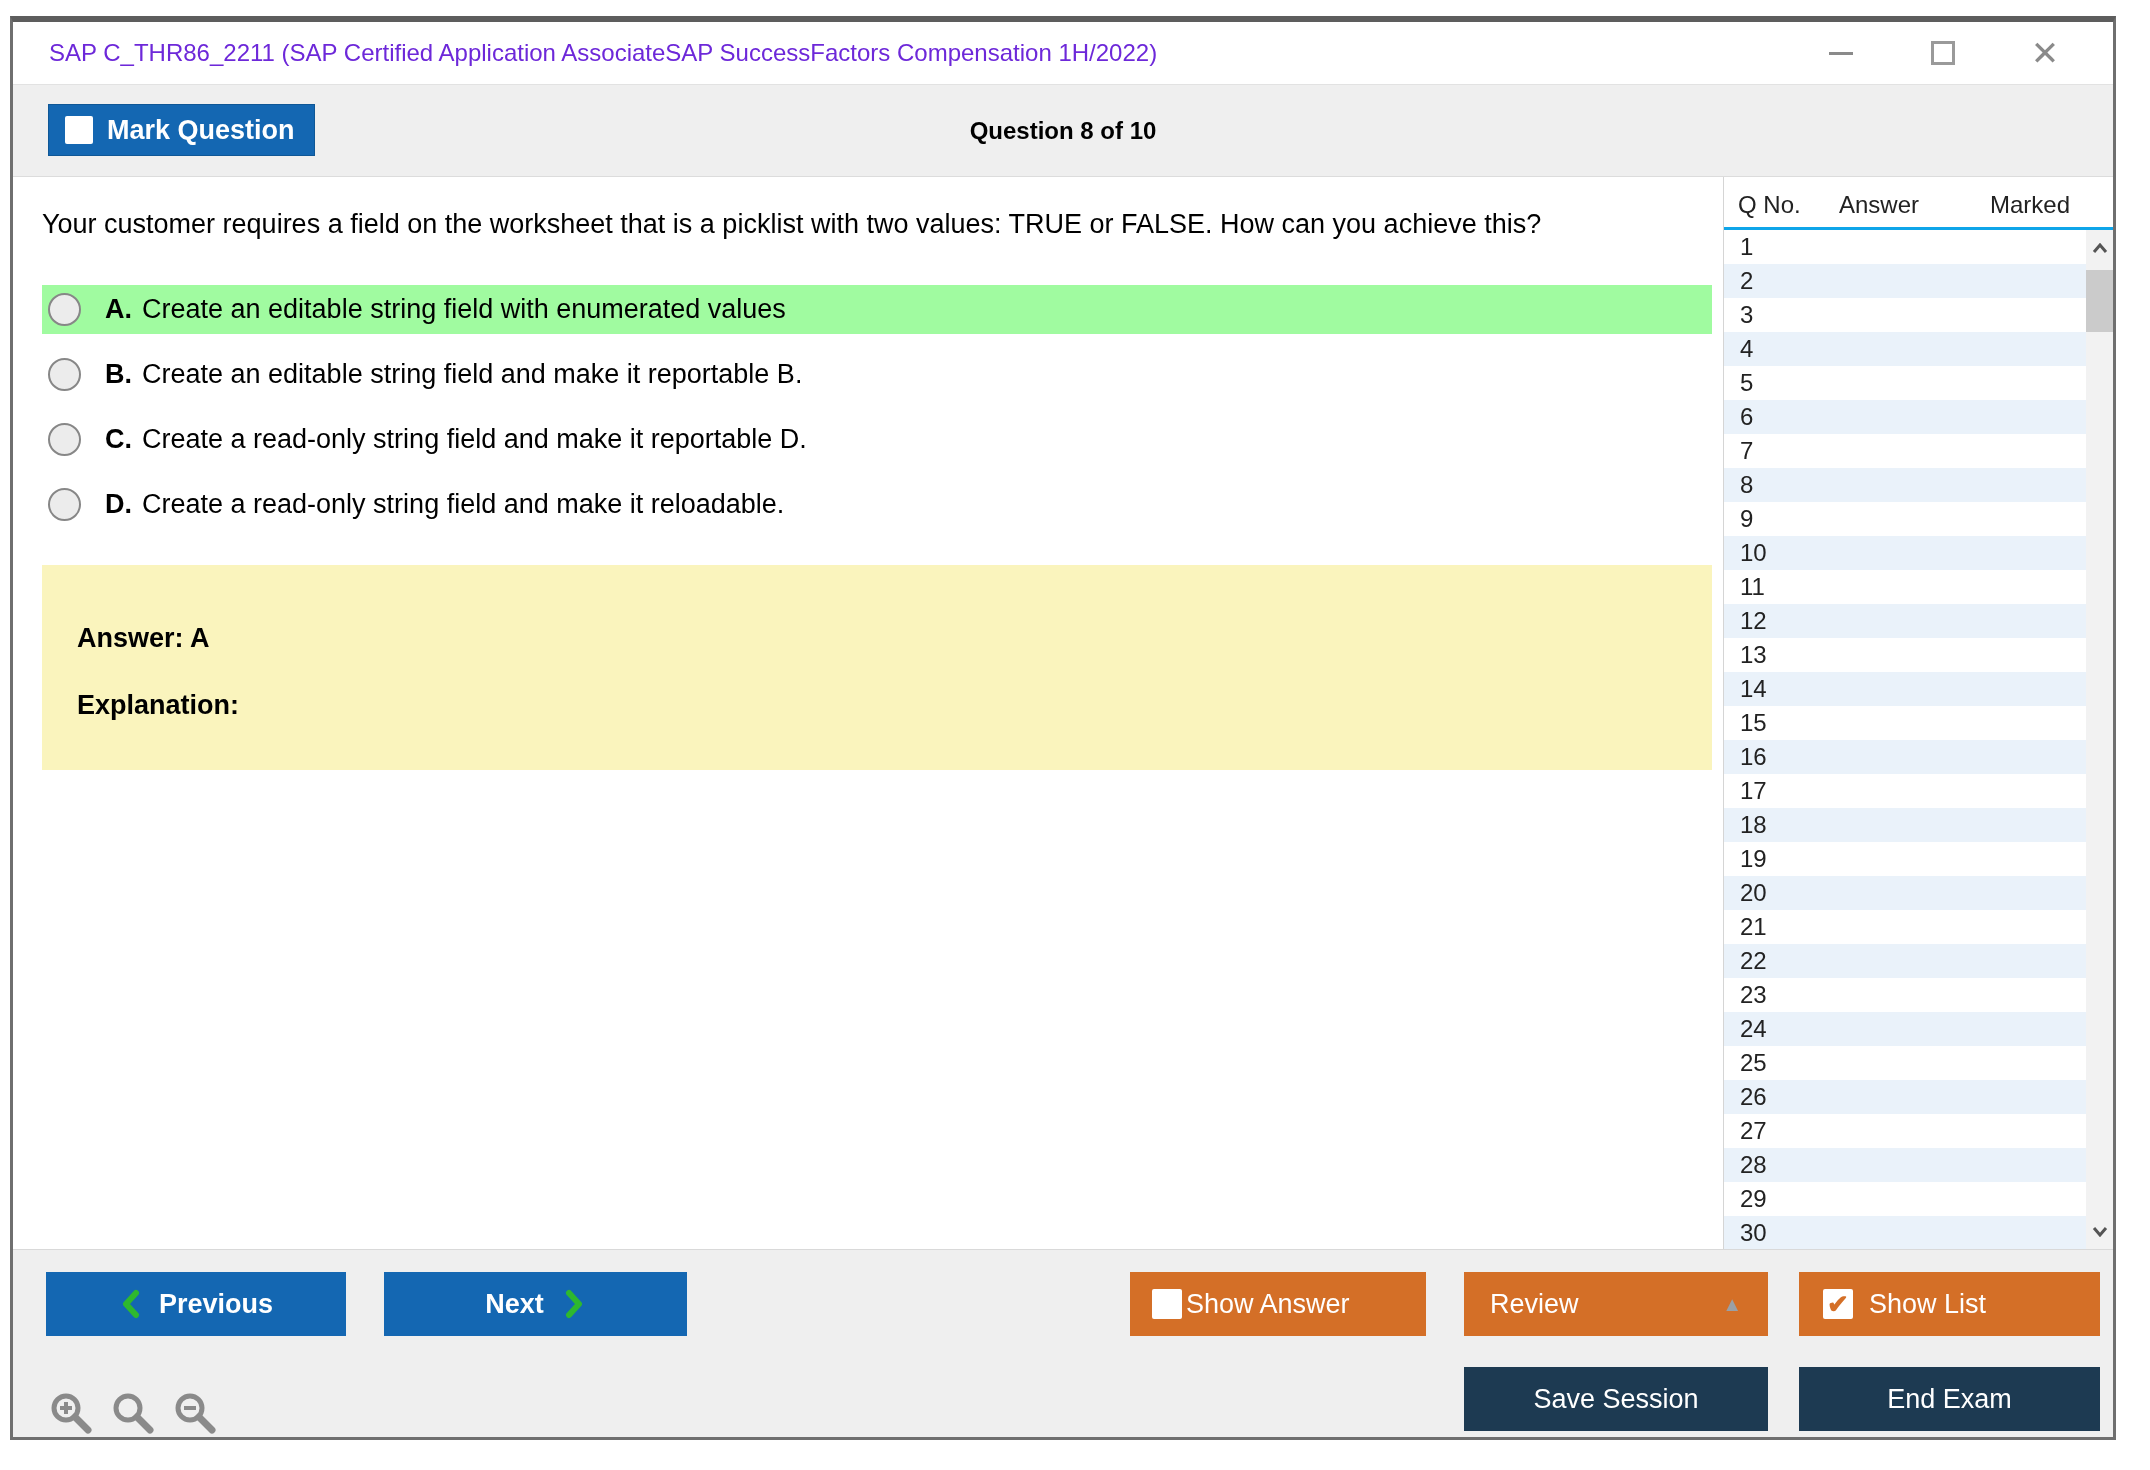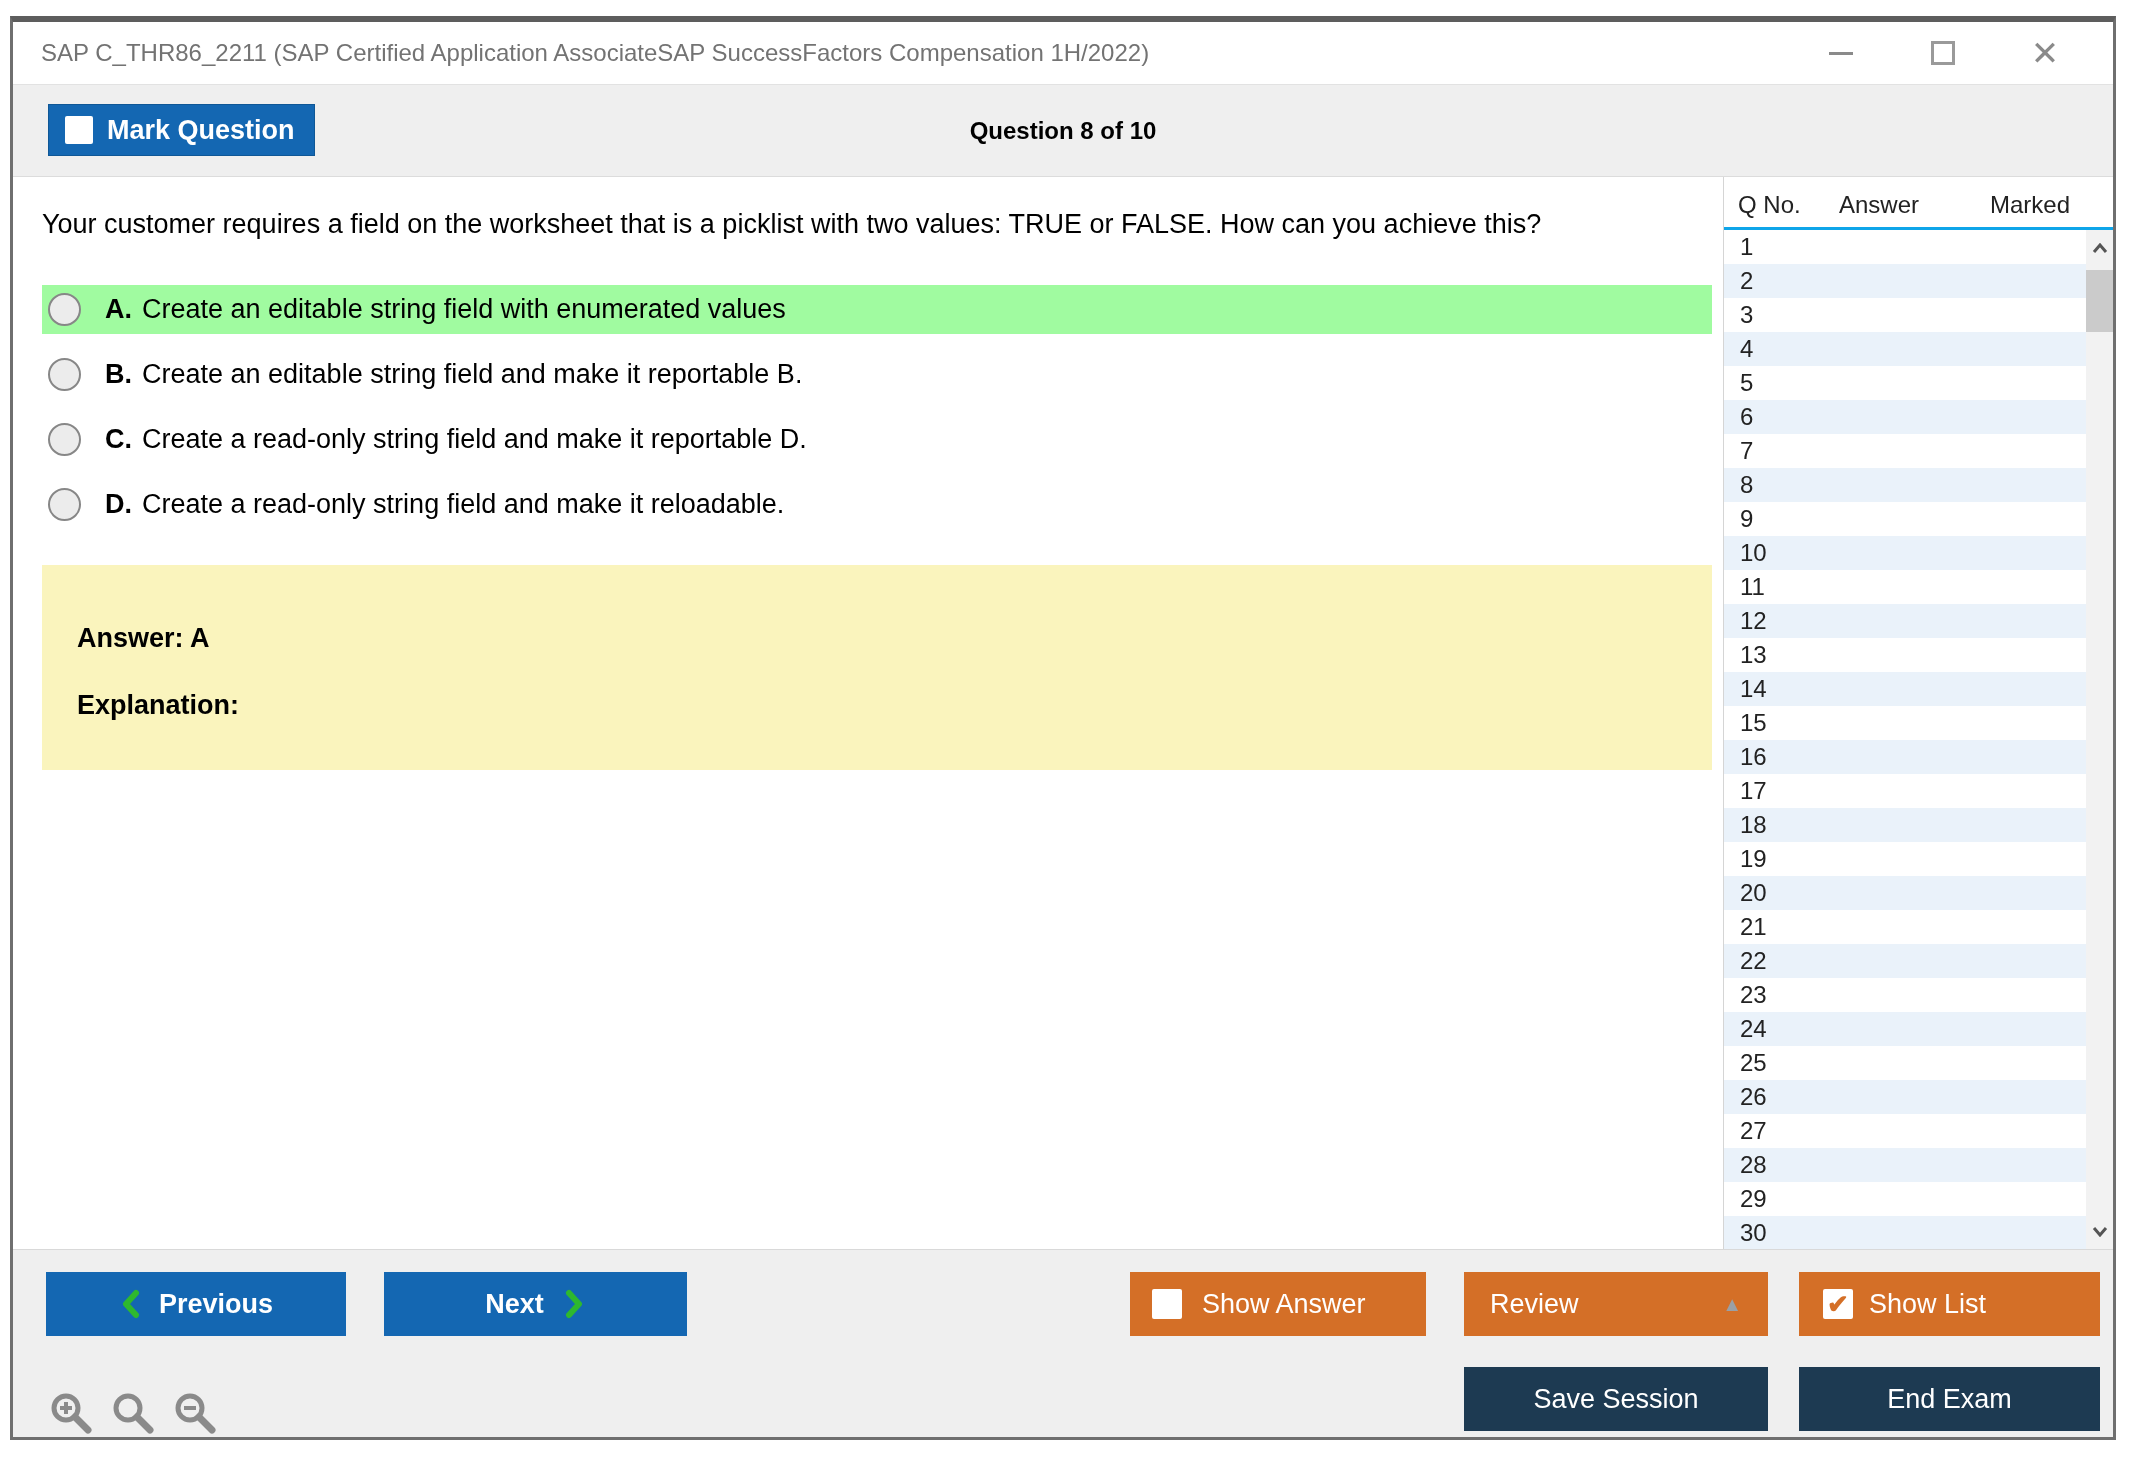--- a/index.html
+++ b/index.html
@@ -11,21 +11,21 @@
     background:#ffffff;
     border:3px solid #6f6f6f; border-top:6px solid #5d5d5d;
     display:flex; flex-direction:column;
   }
 
   
   .titlebar {
     height:62px; background:#ffffff; display:flex; align-items:center;
     padding:0 30px 0 28px; flex:0 0 auto;
   }
-  .title { font-size:24px; color:#737373; white-space:nowrap; }
+  .title { font-size:24px; color:#6d28d9; white-space:nowrap;margin-left:8px; }
   .win-controls { margin-left:auto; display:flex; align-items:center; gap:62px; padding-right:18px; }
   .winbtn { width:40px; height:40px; display:flex; align-items:center; justify-content:center; color:#8a8a8a; cursor:pointer; }
   .minimize-glyph { width:24px; height:0; border-top:3px solid #8a8a8a; display:block; }
   .maximize-glyph { width:24px; height:24px; border:3px solid #9a9a9a; display:block; }
   .close-glyph { font-size:34px; line-height:1; color:#8a8a8a; }
 
   
   .header-band {
     height:92px; background:#efefef; position:relative; flex:0 0 auto;
     border-top:1px solid #e2e2e2;
@@ -88,21 +88,21 @@
 
   
   .footer-band { height:188px; background:#efefef; border-top:1px solid #d9d9d9; position:relative; flex:0 0 auto; }
   .btn { position:absolute; height:64px; display:flex; align-items:center; color:#ffffff; font-size:27px; font-weight:bold; cursor:pointer; border:none; }
   .btn.blue { background:#1467b2; }
   .btn.orange { background:#d46f27; }
   .btn.navy { background:#1d3a52; }
 
   .btn-previous { left:33px; top:22px; width:300px; justify-content:center; gap:16px; }
   .btn-next { left:371px; top:22px; width:303px; justify-content:center; gap:18px; }
-  .btn-show-answer { left:1117px; top:22px; width:296px; padding-left:22px; gap:20px; }
+  .btn-show-answer { left:1117px; top:22px; width:296px; padding-left:22px; gap:4px; }
   .btn-review { left:1451px; top:22px; width:304px; padding:0 26px; justify-content:space-between; font-weight:normal; }
   .btn-show-list { left:1786px; top:22px; width:301px; padding-left:24px; gap:16px; font-weight:normal; }
   .btn-save-session { left:1451px; top:117px; width:304px; justify-content:center; font-weight:normal; }
   .btn-end-exam { left:1786px; top:117px; width:301px; justify-content:center; font-weight:normal; }
 
   .chev svg { display:block; }
   .btn .cb { width:30px; height:30px; background:#ffffff; border-radius:2px; display:flex; align-items:center; justify-content:center; flex:0 0 auto; }
   .btn .cb .check { color:#d46f27; font-size:26px; font-weight:bold; line-height:1; }
   .review-triangle { color:#9aa0a6; font-size:20px; }
 

